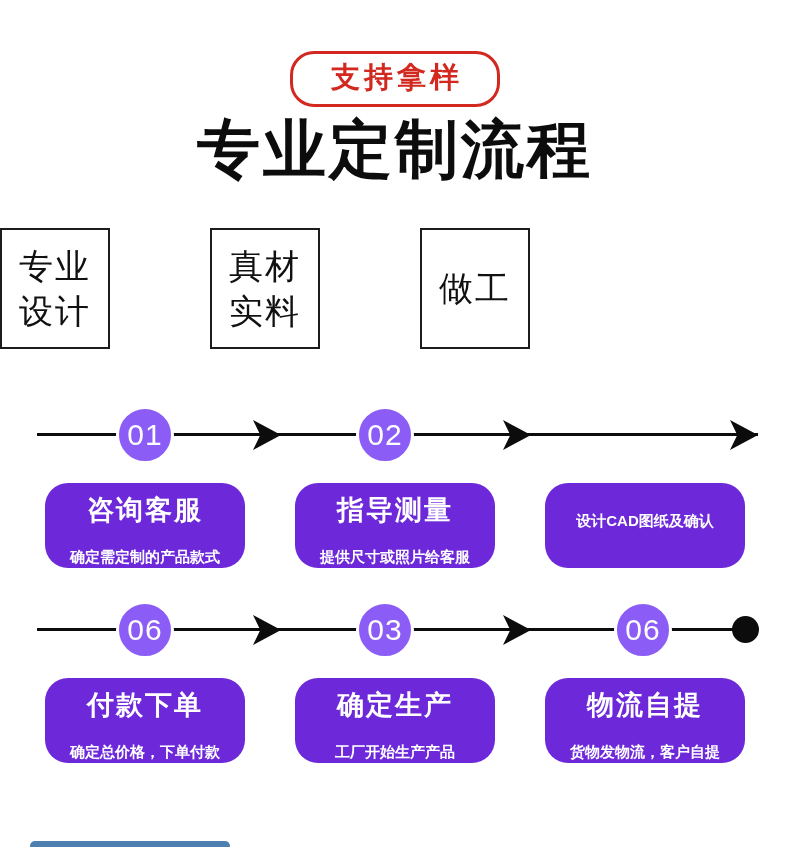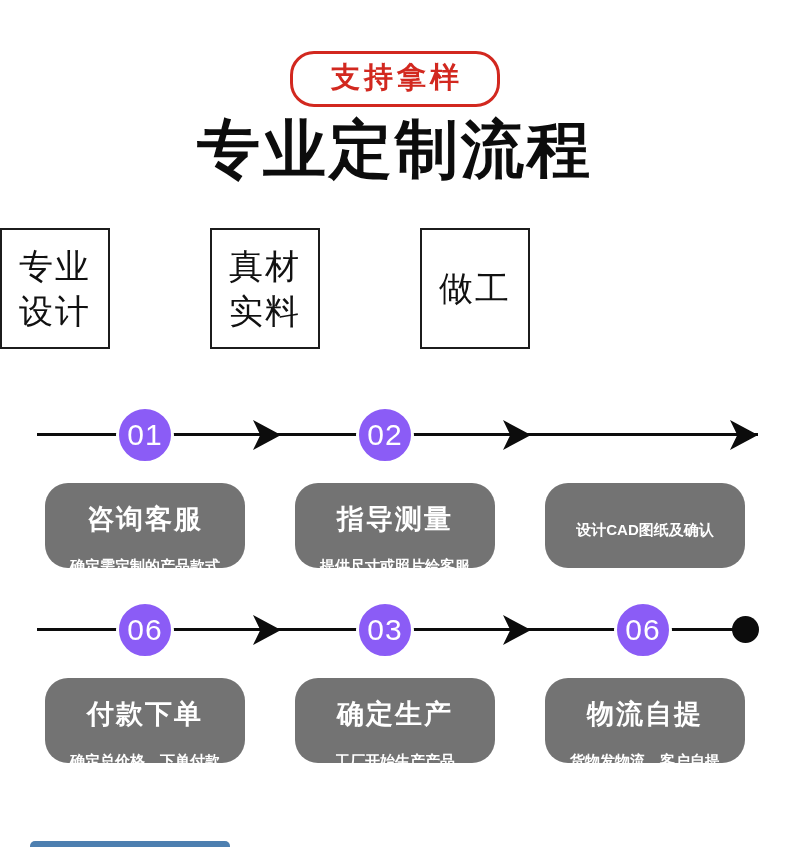--- a/index.html
+++ b/index.html
@@ -118,24 +118,24 @@
     width: 790px;
     display: flex;
     padding: 0 45px;
     gap: 50px;
   }
   .labels.row-1 { top: 483px; }
   .labels.row-2 { top: 678px; }
   .step-box {
     width: 200px;
     height: 85px;
-    background: #737373;
+    background: #6d28d9;
     color: #ffffff;
     text-align: center;
-    padding-top: 18px;
+    padding-top: 9px;
     border-radius: 23px;
   }
   .step-title {
     font-size: 27px;
     font-weight: bold;
     letter-spacing: 2px;
   }
   .step-desc {
     font-size: 15px;
     font-weight: 600;

